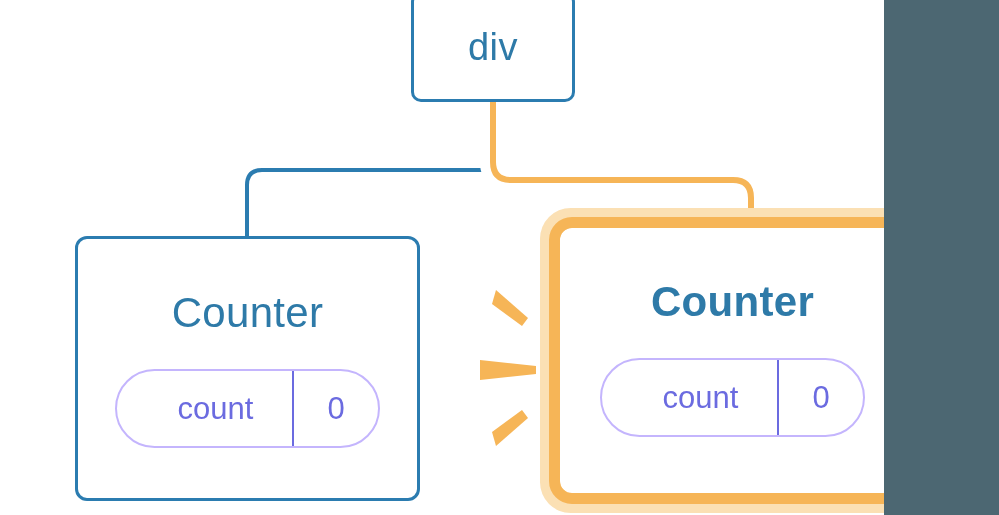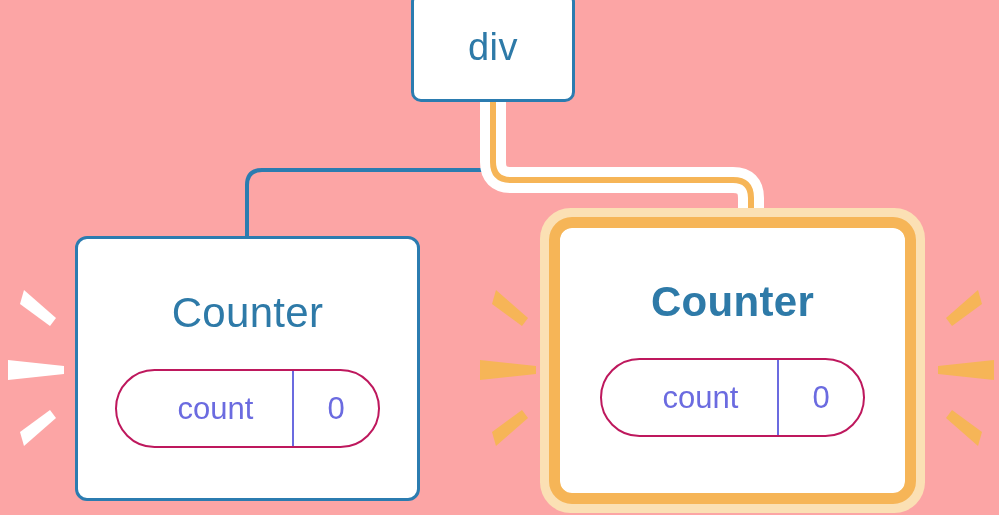--- a/index.html
+++ b/index.html
@@ -2,23 +2,23 @@
 <html><head>
 <meta charset="utf-8">
 <style>
   html, body {
     margin: 0;
     padding: 0;
     background: #4c6772;
   }
   #stage {
     position: relative;
-    width: 999px;
+    width: 884px;
     height: 515px;
-    background: #fca5a5;
+    background: #ffffff;
     overflow: hidden;
     font-family: "Liberation Sans", sans-serif;
   }
 
   
   #connectors {
     position: absolute;
     left: 0;
     top: 0;
     width: 999px;
@@ -84,21 +84,21 @@
   .node-title-counter.bold {
     font-weight: 700;
     margin-top: 47px;
   }
 
   
   .pill {
     margin-top: 32px;
     height: 79px;
     width: 265px;
-    border: 2px solid #be185d;
+    border: 2px solid #c4b5fd;
     border-radius: 40px;
     display: flex;
     align-items: stretch;
     box-sizing: border-box;
   }
   .pill-key, .pill-val {
     display: flex;
     align-items: center;
     justify-content: center;
     color: #6b6be0;

